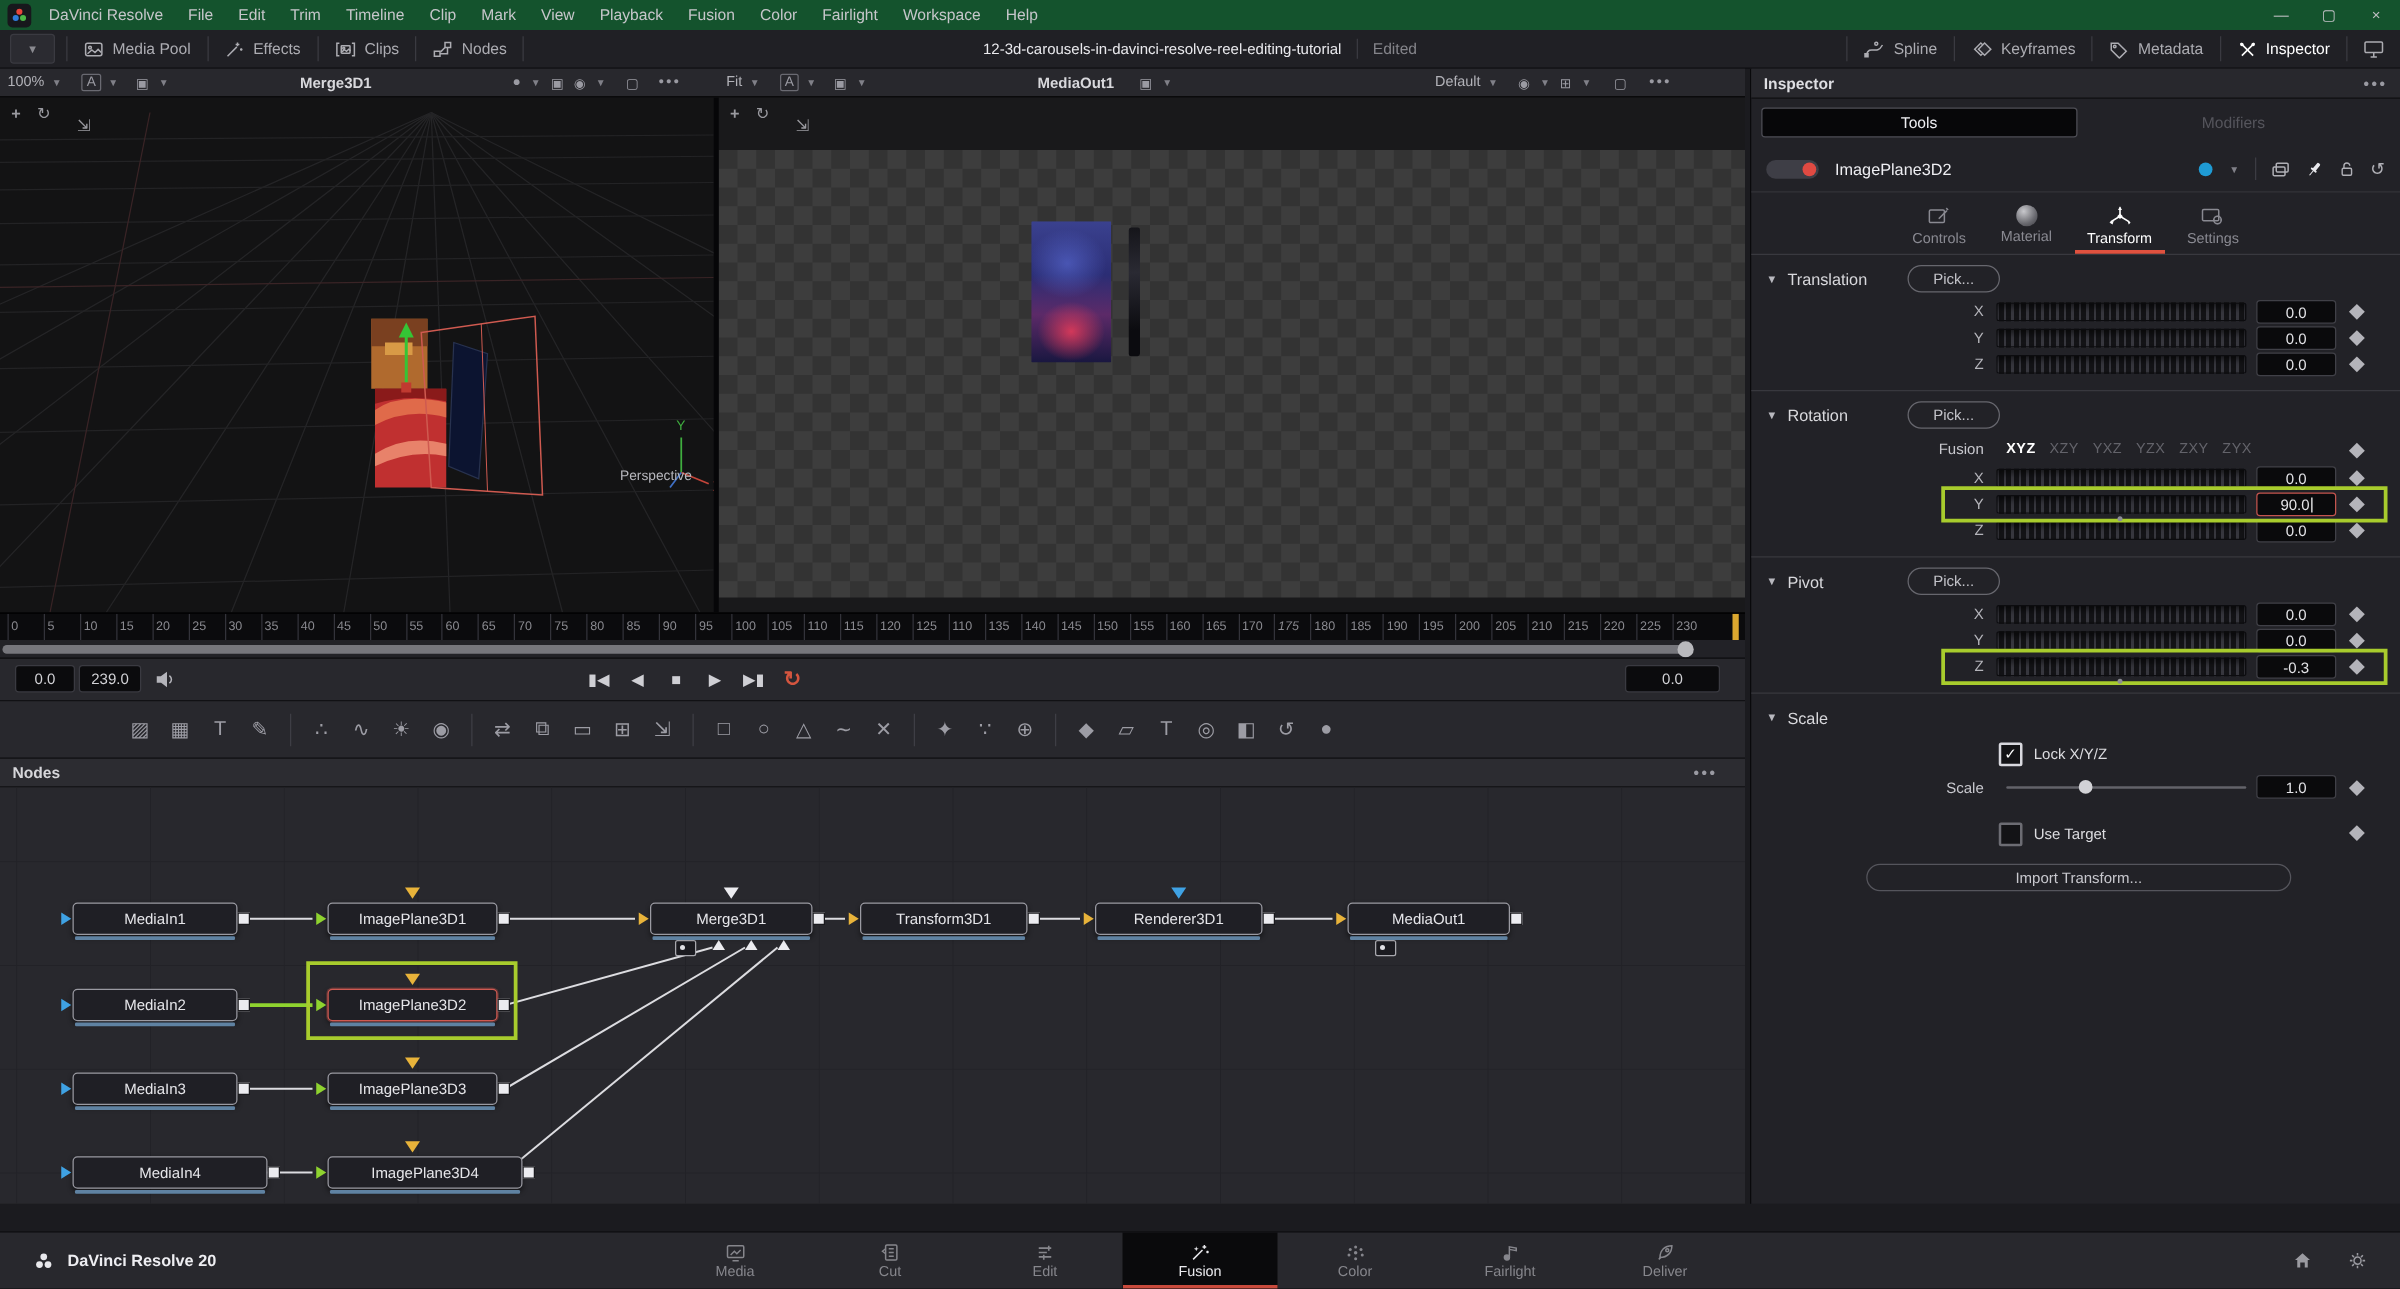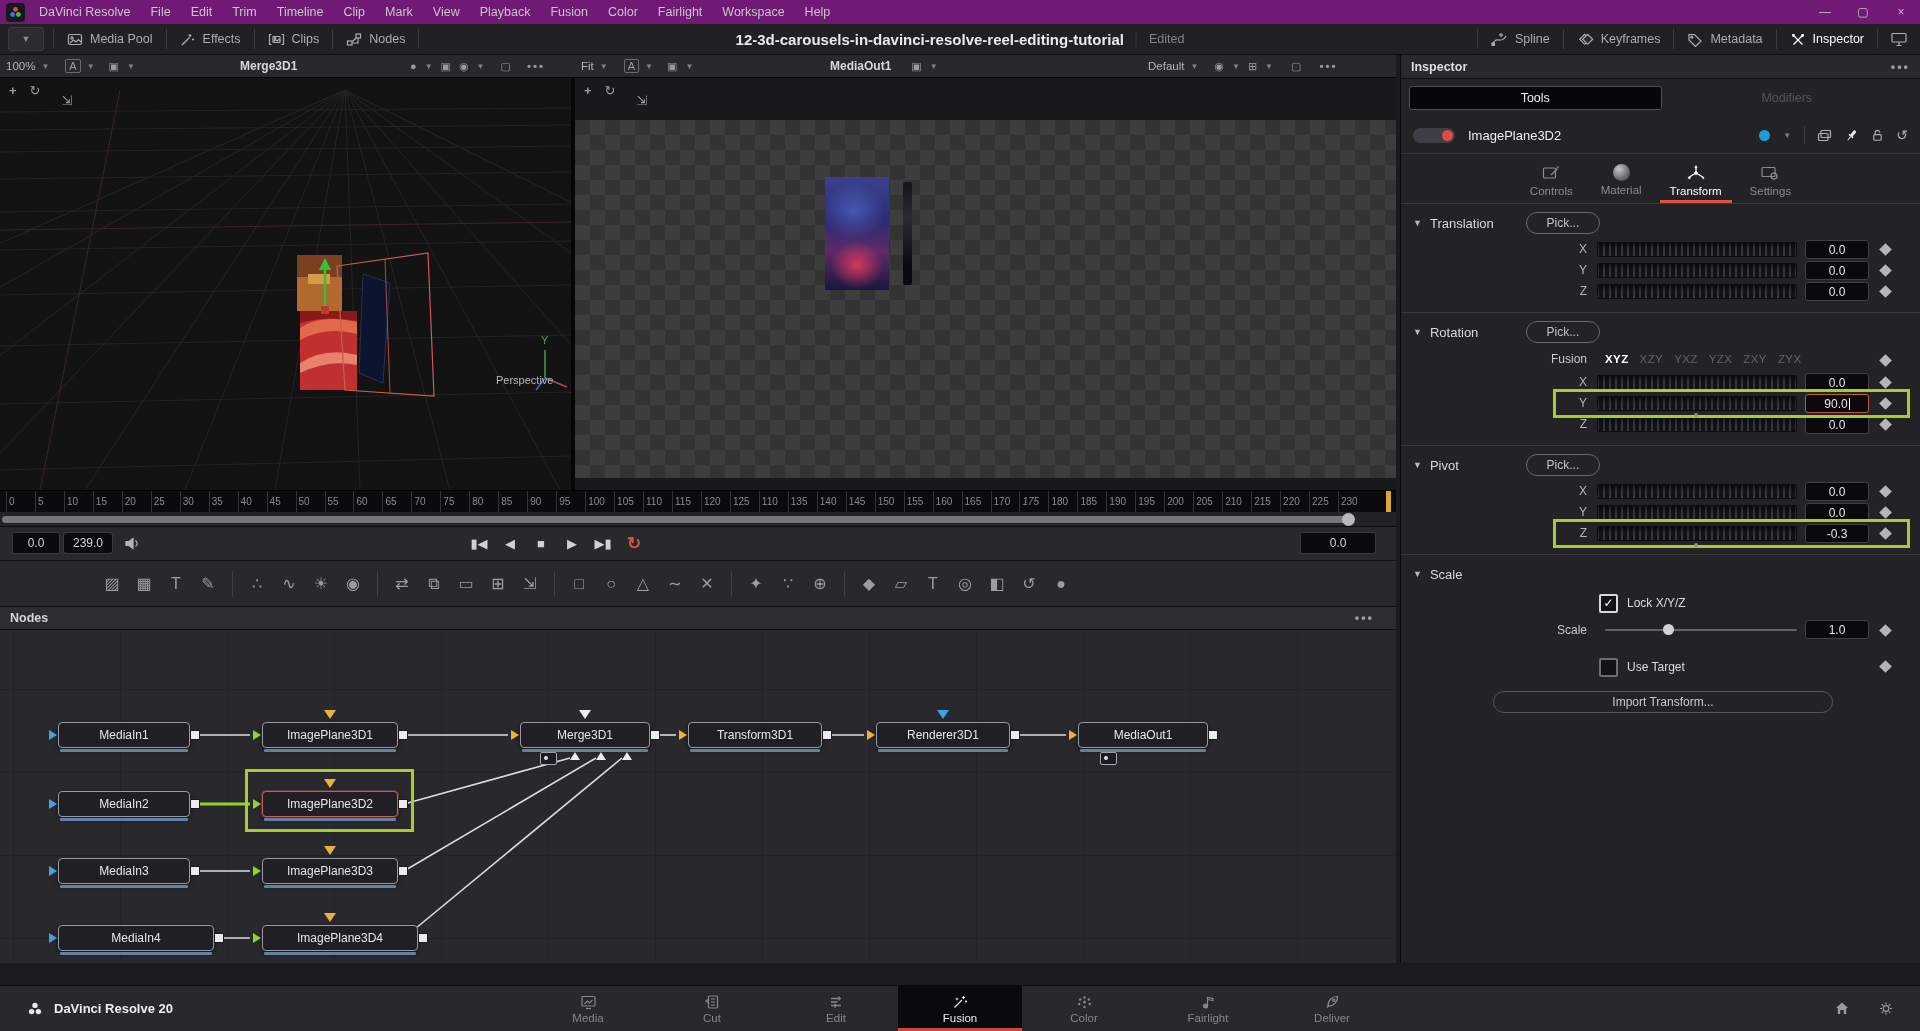--- a/index.html
+++ b/index.html
@@ -1,35 +1,35 @@
 <!DOCTYPE html>
 <html><head>
 <meta charset="utf-8">
 <style>
   html,body{margin:0;padding:0;background:#000;}
   #app{position:relative;width:1920px;height:1031px;background:#1b1b1f;overflow:hidden;
        font-family:"Liberation Sans",sans-serif;color:#c8c8cc;font-size:12px;-webkit-font-smoothing:antialiased;}
   svg{display:block;}
   
-  .menubar{position:absolute;top:0;left:0;width:1920px;height:24px;background:#701a75;display:flex;align-items:center;padding:0 0 0 6px;box-sizing:border-box;}
+  .menubar{position:absolute;top:0;left:0;width:1920px;height:24px;background:#14532d;display:flex;align-items:center;padding:0 0 0 6px;box-sizing:border-box;}
   .applogo{width:19px;height:19px;border-radius:4px;background:#17171c;display:flex;align-items:center;justify-content:center;margin-right:4px;}
   .menu-item{padding:0 10px;color:#c6c6ca;font-size:12.5px;line-height:24px;white-space:nowrap;}
   .menu-item.app{font-size:12.5px;}
   .winctl{margin-left:auto;display:flex;gap:0;}
   .winbtn{width:38px;text-align:center;color:#c0c0c4;font-size:12px;line-height:24px;}
   
   .toolbar2{position:absolute;top:24px;left:0;width:1920px;height:31px;background:#202025;border-bottom:1px solid #0d0d10;display:flex;align-items:center;box-sizing:border-box;}
   .tb-group{display:flex;align-items:center;height:100%;}
   .tbtn{display:flex;align-items:center;gap:7px;color:#acacb2;font-size:12.5px;padding:0 13px;height:100%;white-space:nowrap;}
   .tbtn.active{color:#ffffff;}
   .tbtn svg{flex:0 0 auto;}
   .mini-dd{width:34px;height:22px;margin:0 9px 0 8px;background:#2b2b31;border:1px solid #3a3a41;border-radius:3px;color:#8a8a90;display:flex;align-items:center;justify-content:center;font-size:9px;}
   .vdiv{width:1px;height:20px;background:#3a3a41;}
   .ttitle{position:absolute;left:50%;top:0;height:100%;transform:translateX(-50%);display:flex;align-items:center;gap:12px;}
-  .title{font-weight:bold;color:#eaeaee;font-size:15px;white-space:nowrap;}
+  .title{font-weight:normal;color:#eaeaee;font-size:12px;white-space:nowrap;}
   .edited{color:#84848a;font-size:12.5px;}
   
   .vtoolbar{position:absolute;top:55px;left:0;width:1396px;height:23px;background:#28282d;border-bottom:1px solid #000;box-sizing:border-box;}
   .vth{position:absolute;top:0;height:22px;display:flex;align-items:center;gap:4px;font-size:11.5px;color:#b2b2b8;}
   .chev{color:#808088;font-size:8px;padding:0 2px;}
   .vtlabel{font-weight:bold;color:#d8d8dc;font-size:12px;}
   .vicon{color:#9a9aa2;font-size:11px;padding:0 2px;}
   .dots{letter-spacing:2px;color:#9a9aa2;font-weight:bold;}
   
   .viewrow{position:absolute;top:78px;left:0;width:1396px;height:412px;background:#060608;}

